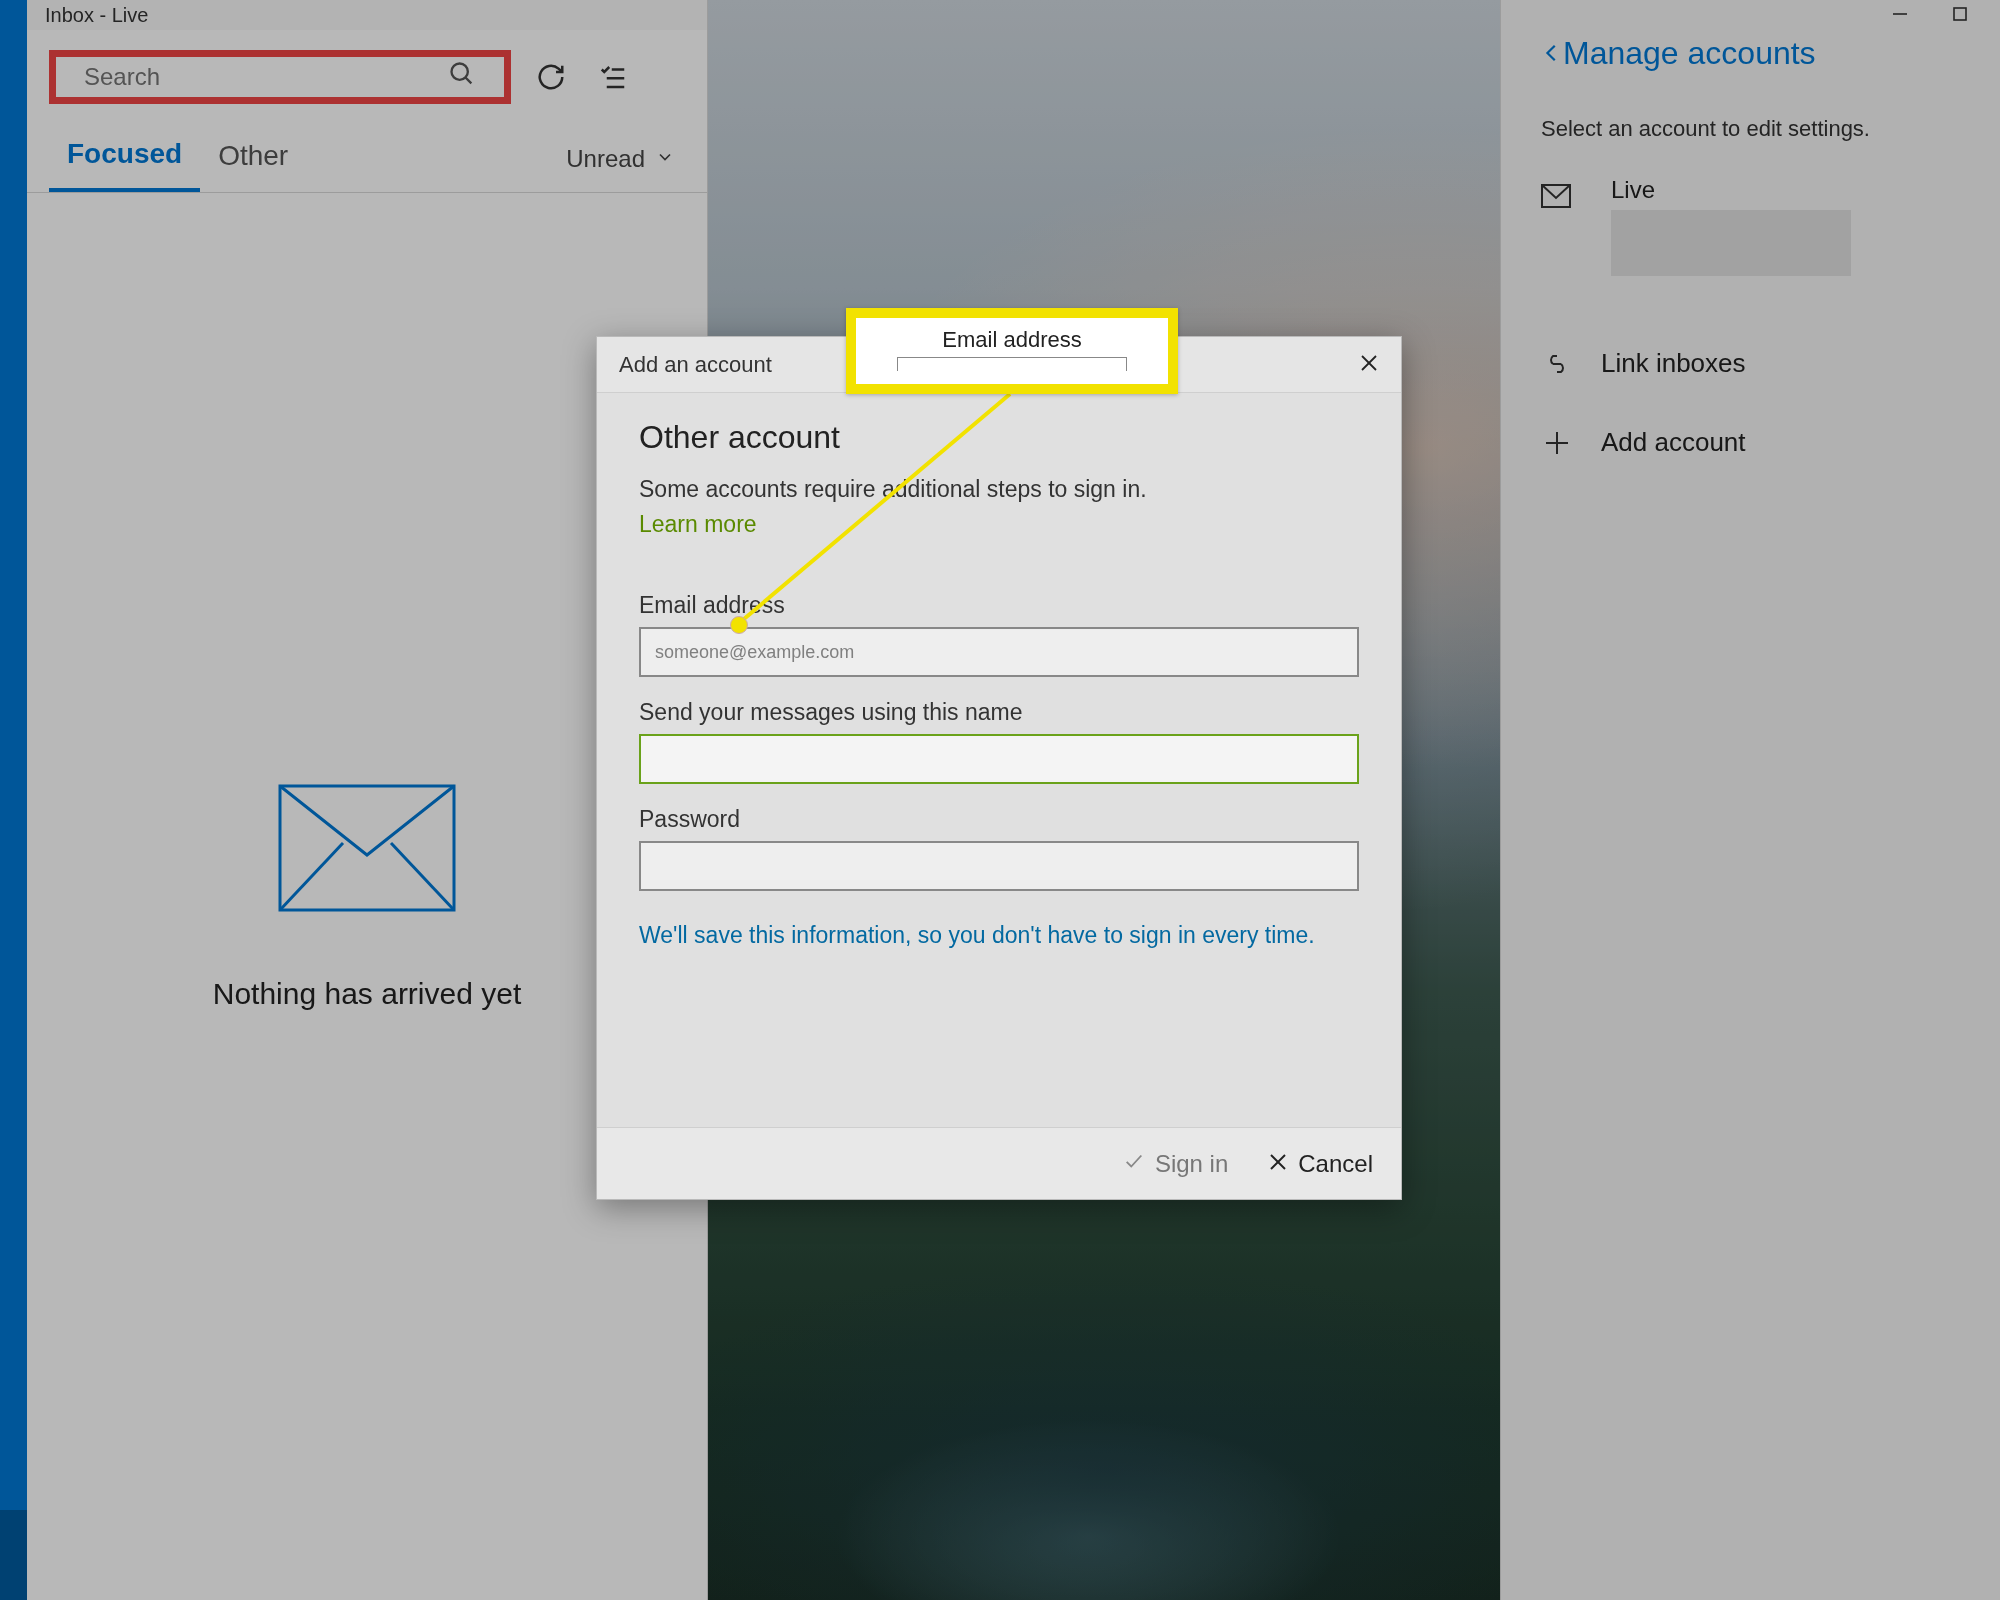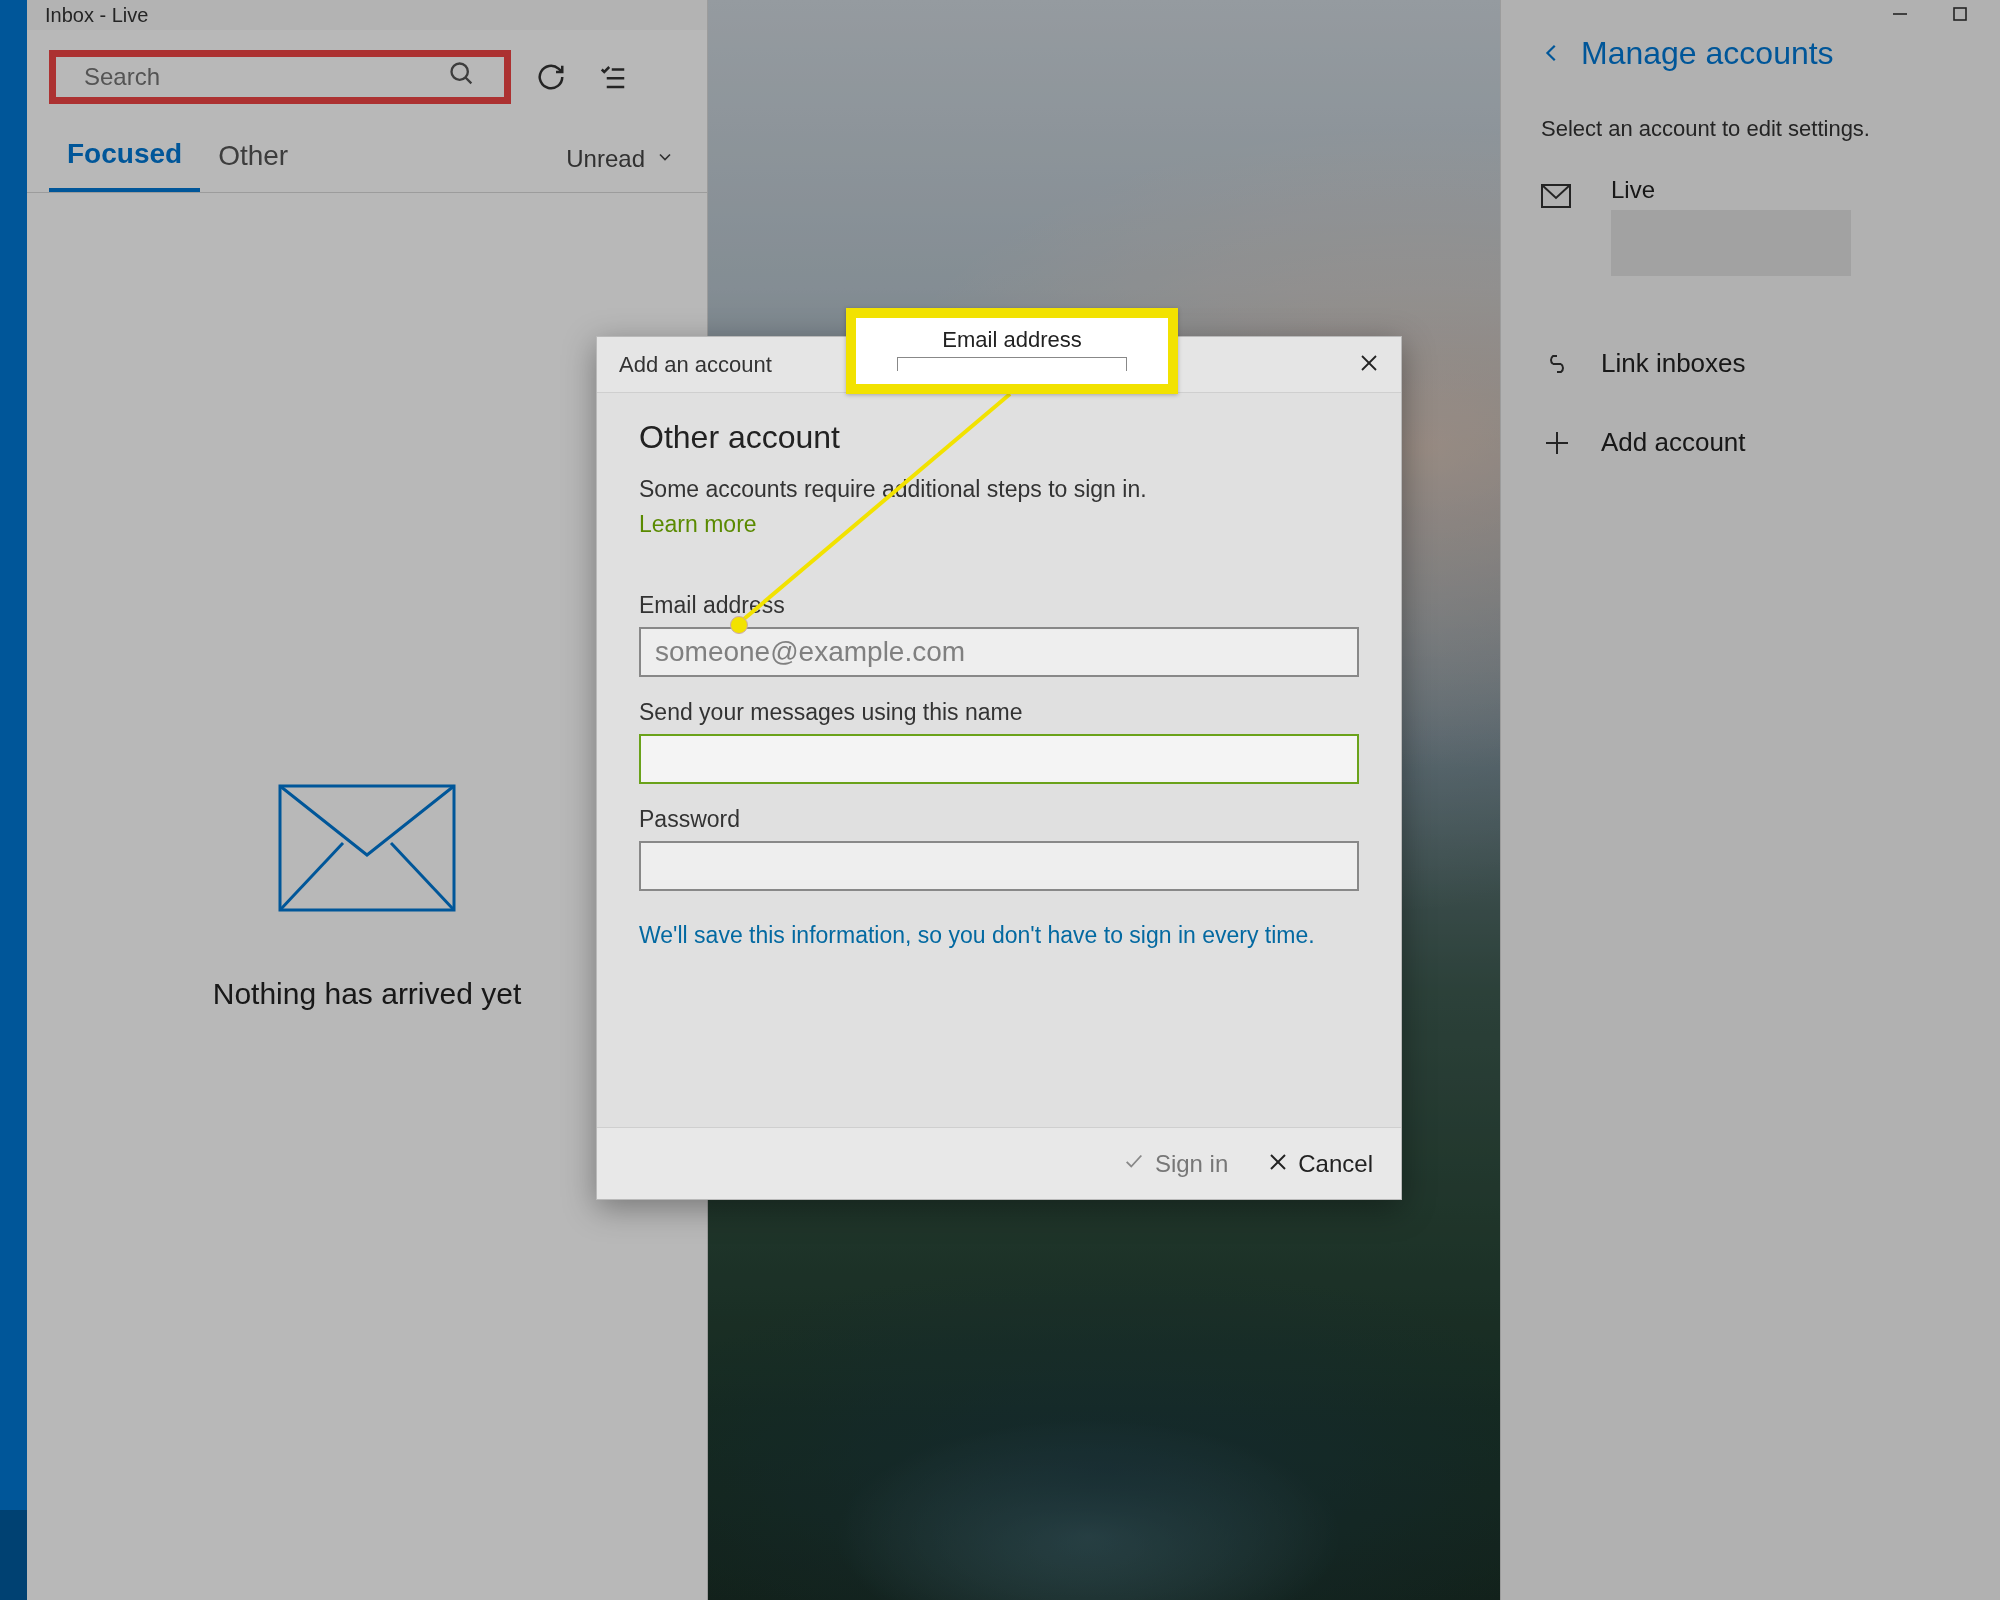--- a/index.html
+++ b/index.html
@@ -155,21 +155,20 @@
 
 .right-col {
   width: 500px;
   background: #f5f5f5;
   padding: 35px 40px;
   border-left: 1px solid #d8d8d8;
 }
 .right-header {
   display: flex;
   align-items: center;
-  gap: 18px;
   color: #0078d4;
   margin-bottom: 44px;
 }
 .right-header .back { font-size: 30px; cursor: pointer; }
 .right-header .title { font-size: 32px; }
 .right-sub {
   font-size: 22px;
   color: #333;
   margin-bottom: 34px;
 }
@@ -243,21 +242,21 @@
 .modal-body h2 { font-size: 32px; font-weight: 400; color: #222; margin-bottom: 20px; }
 .modal-body .desc { font-size: 23px; color: #333; margin-bottom: 8px; }
 .modal-body .learn { font-size: 23px; color: #5a8a00; cursor: pointer; margin-bottom: 32px; display:inline-block; }
 .field-label { font-size: 23px; color: #333; margin-bottom: 8px; margin-top: 22px; }
 .text-input {
   width: 100%;
   height: 50px;
   border: 2px solid #888;
   background: #eeeeee;
   padding: 0 14px;
-  font-size: 28px;
+  font-size: 18px;
   color: #14532d;
 }
 .text-input::placeholder { color: #808080; }
 .text-input.focused { border: 2px solid #6aa21a; background: #f4f4f4; }
 .save-note { font-size: 23px; color: #0369a1; margin-top: 28px; line-height: 1.45; }
 
 .modal-footer {
   height: 72px;
   border-top: 1px solid #cfcfcf;
   background: #e8e8e8;

